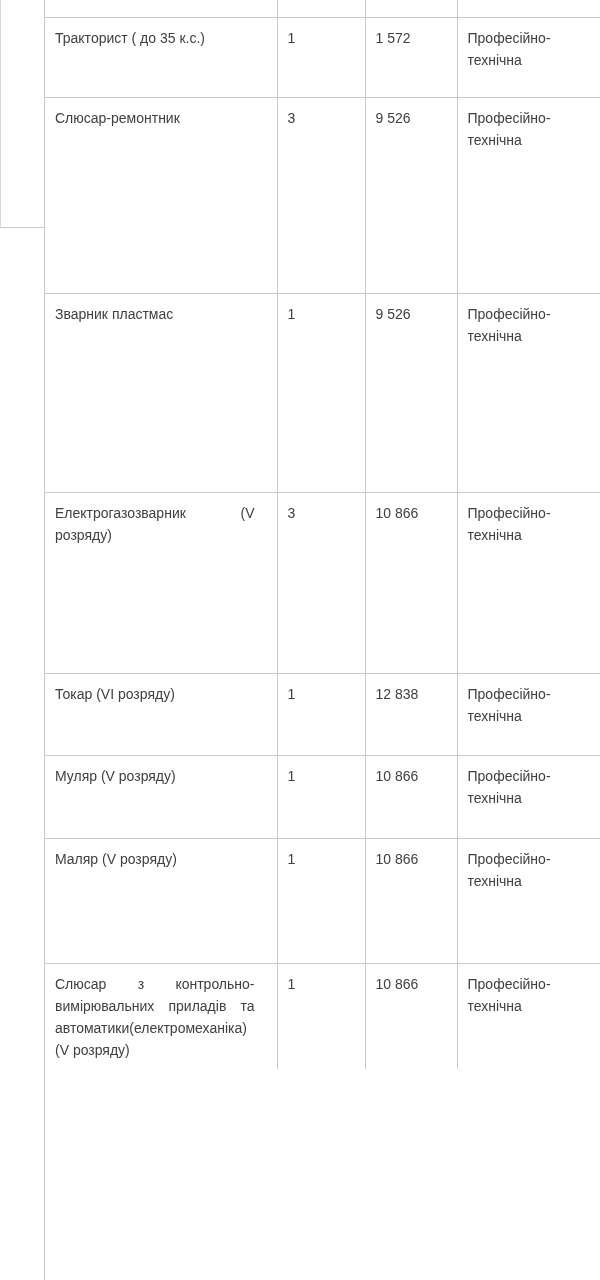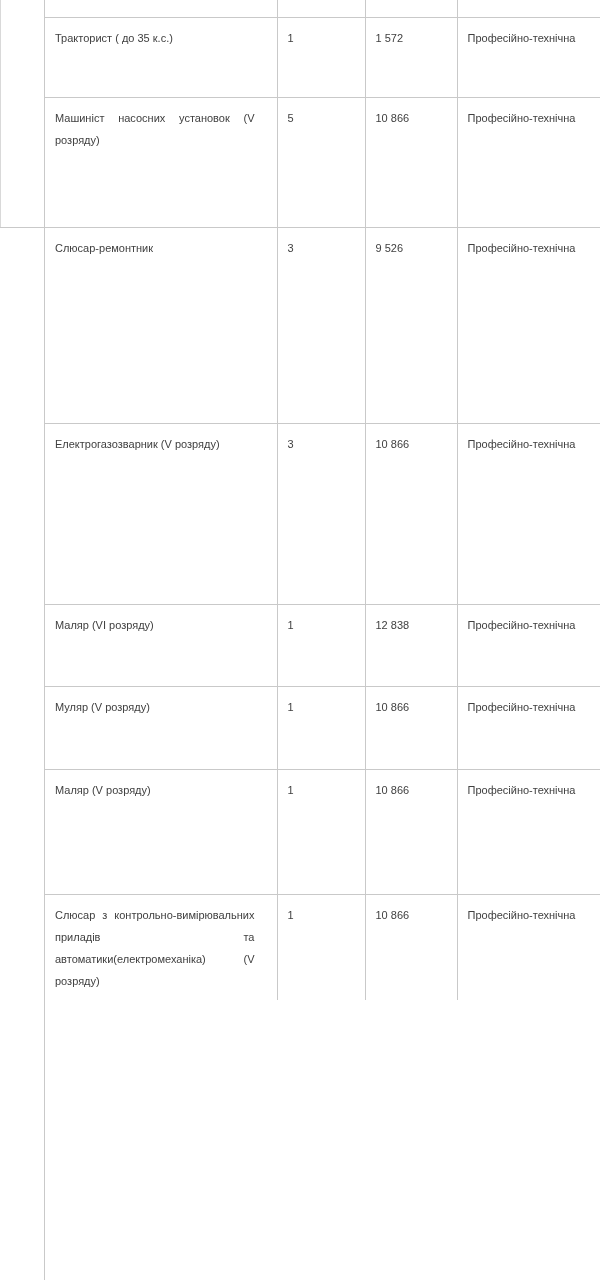--- a/index.html
+++ b/index.html
@@ -44,21 +44,21 @@
     border-collapse: collapse;
     background: #ffffff;
   }
   col.c-profession { width: 232px; }
   col.c-count      { width: 88px; }
   col.c-salary     { width: 92px; }
   col.c-education  { width: 143px; }
   td {
     border: 1px solid #c9c9c9;
     vertical-align: top;
-    font-size: 11px;
+    font-size: 14px;
     line-height: 22px;
     color: #404040;
     padding: 9px 10px 8px 10px;
     background: #ffffff;
     overflow: hidden;
   }
   td.profession {
     text-align: justify;
     padding-right: 22px;
   }
@@ -102,40 +102,40 @@
         <td></td>
         <td></td>
         <td></td>
       </tr>
       <tr class="h-r1">
         <td class="profession">Тракторист ( до 35 к.с.)</td>
         <td>1</td>
         <td>1 572</td>
         <td>Професійно-технічна</td>
       </tr>
-      <tr class="h-r2">
-        <td class="profession">Машиніст насосних установок (V розряду)</td>
-        <td>5</td>
-        <td>10 866</td>
-        <td>Професійно-технічна</td>
-      </tr>
       <tr class="h-r3">
         <td class="profession">Слюсар-ремонтник</td>
         <td>3</td>
+        <td>9 526</td>
+        <td>Професійно-технічна</td>
+      </tr>
+      <tr class="h-r4">
+        <td class="profession">Зварник пластмас</td>
+        <td>1</td>
         <td>9 526</td>
         <td>Професійно-технічна</td>
       </tr>
       <tr class="h-r5">
         <td class="profession">Електрогазозварник (V розряду)</td>
         <td>3</td>
         <td>10 866</td>
         <td>Професійно-технічна</td>
       </tr>
       <tr class="h-r6">
-        <td class="profession">Маляр (VI розряду)</td>
+        <td class="profession">Токар (VI розряду)</td>
         <td>1</td>
         <td>12 838</td>
         <td>Професійно-технічна</td>
       </tr>
       <tr class="h-r7">
         <td class="profession">Муляр (V розряду)</td>
         <td>1</td>
         <td>10 866</td>
         <td>Професійно-технічна</td>
       </tr>

